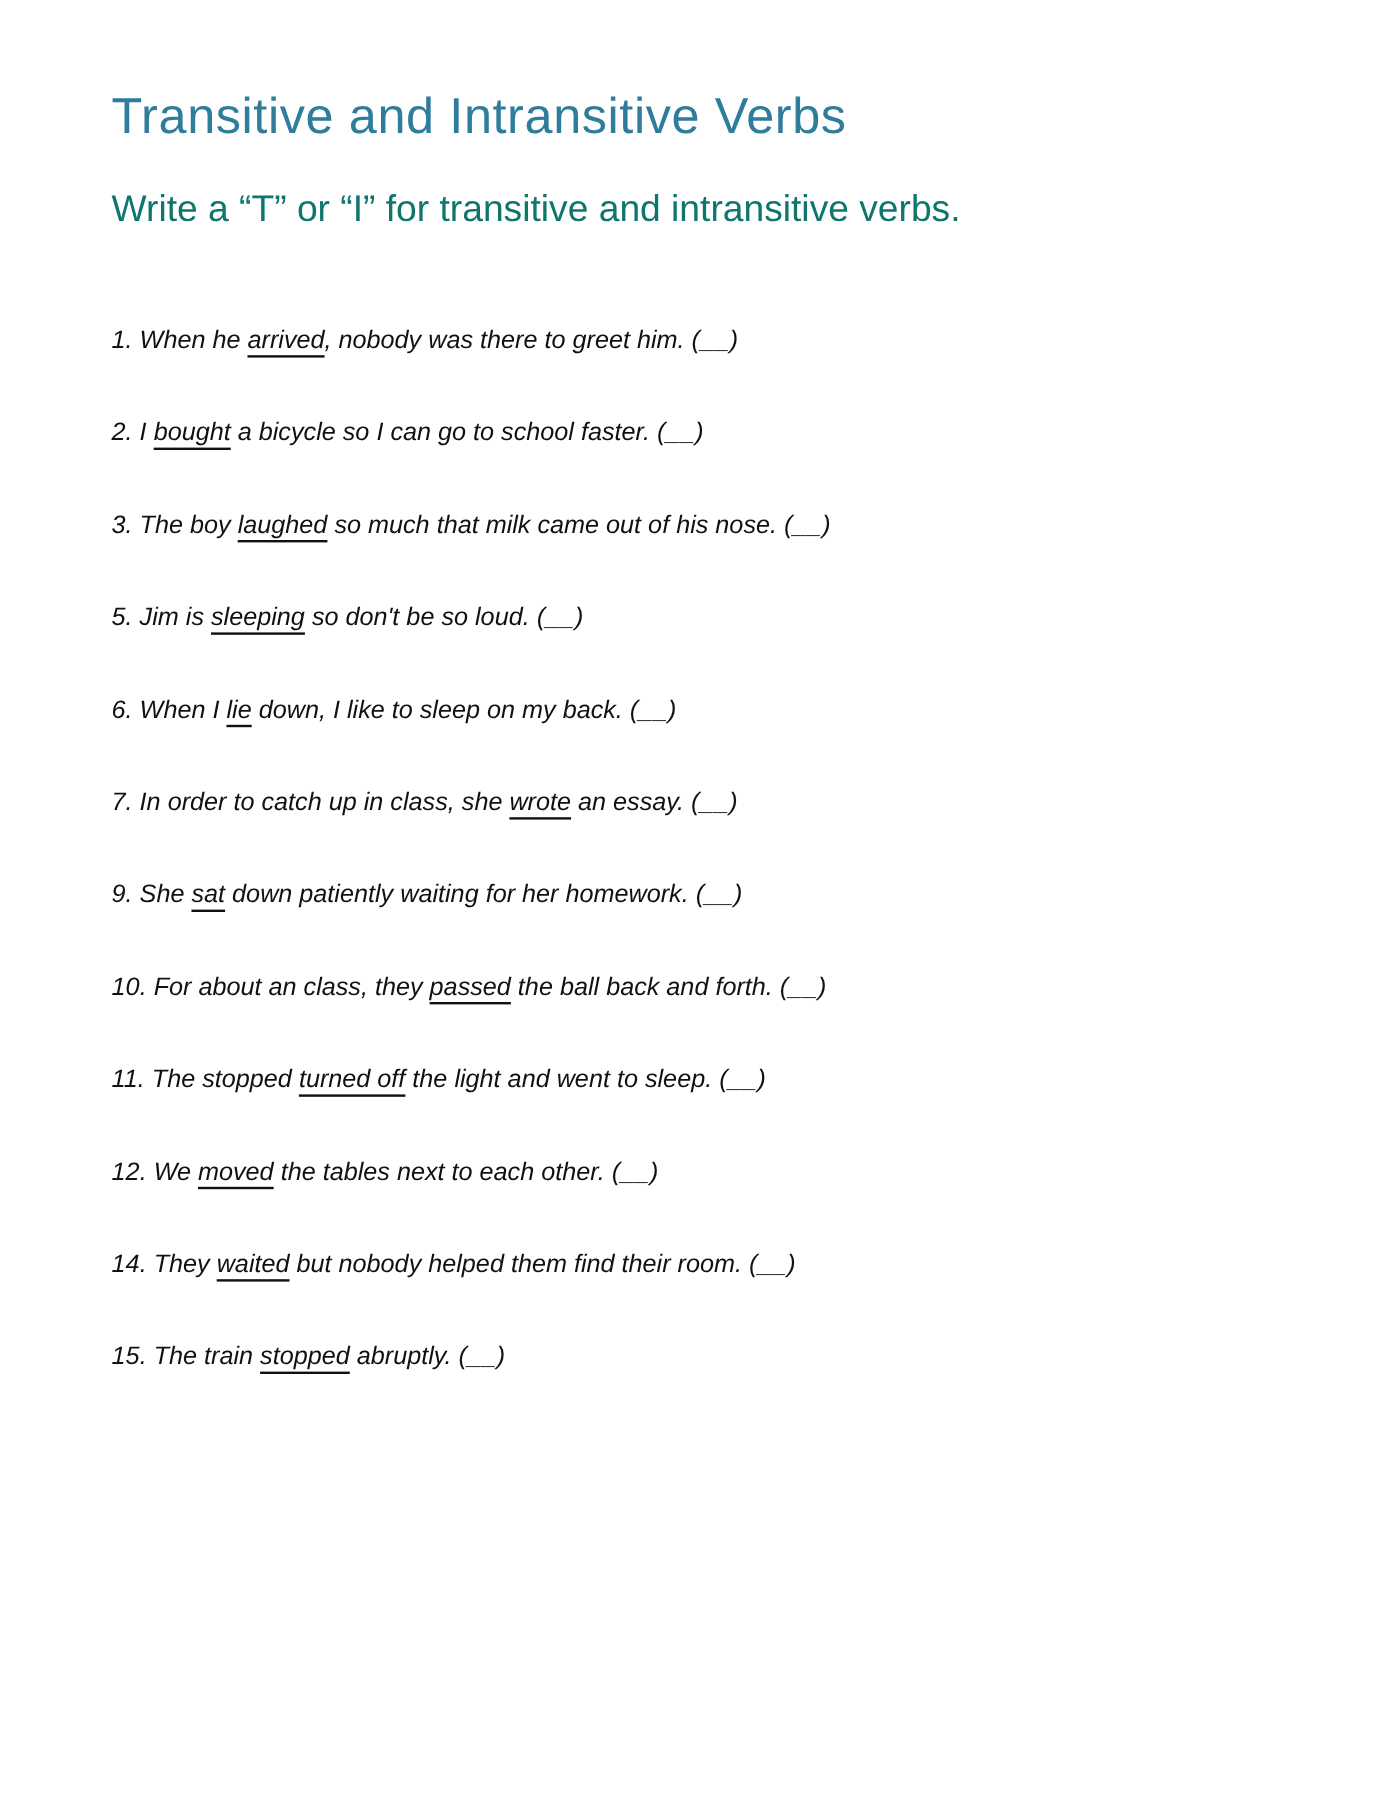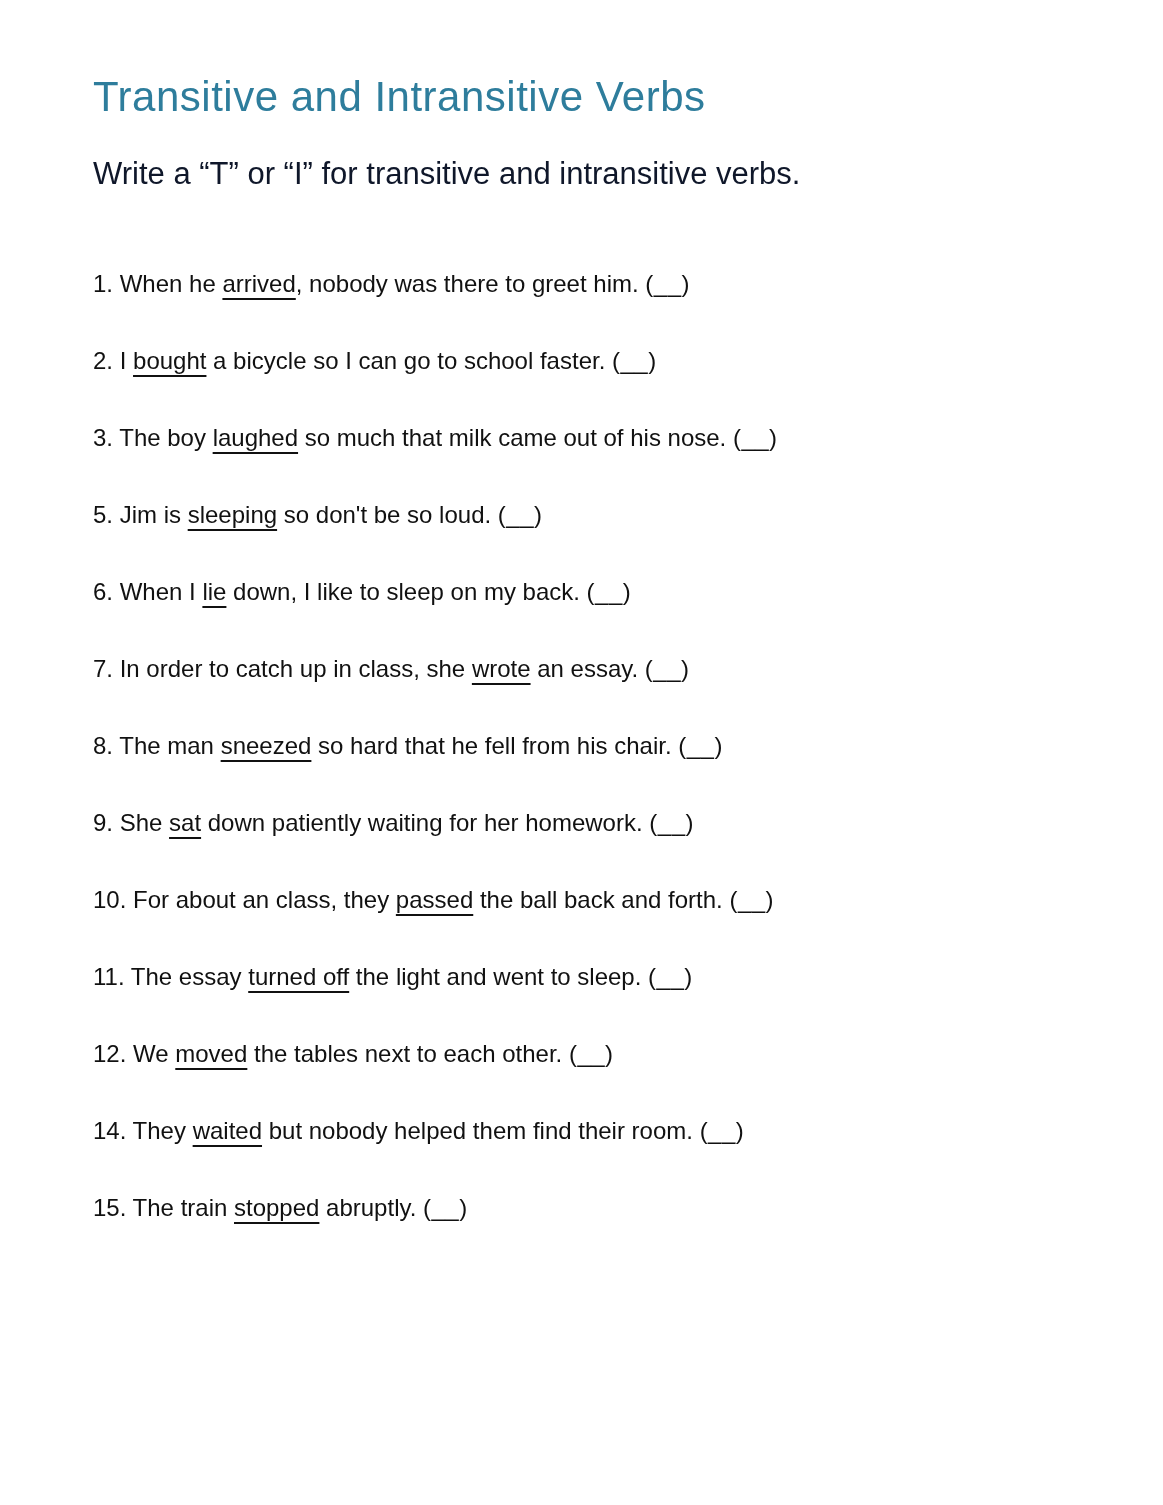--- a/index.html
+++ b/index.html
@@ -26,30 +26,31 @@
     line-height: 46px;
     font-weight: 400;
     color: #2e7d9c;   
     letter-spacing: 0.5px;
   }
   .instructions {
     margin: 36px 0 0 0;
     font-size: 31px;
     line-height: 36px;
     font-weight: 400;
-    color: #0f172a;
+    color: #0f766e;
   }
   .items {
     margin-top: 74px;
   }
   .item {
     margin: 0 0 41px 0;
-    font-size: 24px;
+    font-size: 21px;
     line-height: 36px;
     white-space: nowrap;
+    font-style: italic;
   }
   .verb {
     text-decoration: underline;
     text-decoration-thickness: 2px;
     text-underline-offset: 6px;
   }
   .blank {
     letter-spacing: 0.5px;
   }
 </style>
@@ -62,22 +63,21 @@
 
   <p class="instructions">Write a “T” or “I” for transitive and intransitive verbs.</p>
 
   <div class="items">
     <p class="item"><span>1.</span><span> When he </span><span class="verb">arrived</span><span>, nobody was there to greet him. </span><span class="blank">(__)</span></p>
     <p class="item"><span>2.</span><span> I </span><span class="verb">bought</span><span> a bicycle so I can go to school faster. </span><span class="blank">(__)</span></p>
     <p class="item"><span>3.</span><span> The boy </span><span class="verb">laughed</span><span> so much that milk came out of his nose. </span><span class="blank">(__)</span></p>
     <p class="item"><span>5.</span><span> Jim is </span><span class="verb">sleeping</span><span> so don't be so loud. </span><span class="blank">(__)</span></p>
     <p class="item"><span>6.</span><span> When I </span><span class="verb">lie</span><span> down, I like to sleep on my back. </span><span class="blank">(__)</span></p>
     <p class="item"><span>7.</span><span> In order to catch up in class, she </span><span class="verb">wrote</span><span> an essay. </span><span class="blank">(__)</span></p>
-    <p class="item"><span>8.</span><span> The man </span><span class="verb">sneezed</span><span> so hard that he fell from his chair. </span><span class="blank">(__)</span></p>
     <p class="item"><span>9.</span><span> She </span><span class="verb">sat</span><span> down patiently waiting for her homework. </span><span class="blank">(__)</span></p>
     <p class="item"><span>10.</span><span> For about an class, they </span><span class="verb">passed</span><span> the ball back and forth. </span><span class="blank">(__)</span></p>
-    <p class="item"><span>11.</span><span> The essay </span><span class="verb">turned off</span><span> the light and went to sleep. </span><span class="blank">(__)</span></p>
+    <p class="item"><span>11.</span><span> The stopped </span><span class="verb">turned off</span><span> the light and went to sleep. </span><span class="blank">(__)</span></p>
     <p class="item"><span>12.</span><span> We </span><span class="verb">moved</span><span> the tables next to each other. </span><span class="blank">(__)</span></p>
     <p class="item"><span>14.</span><span> They </span><span class="verb">waited</span><span> but nobody helped them find their room. </span><span class="blank">(__)</span></p>
     <p class="item"><span>15.</span><span> The train </span><span class="verb">stopped</span><span> abruptly. </span><span class="blank">(__)</span></p>
   </div>
 
 </div>
 
 </body></html>

